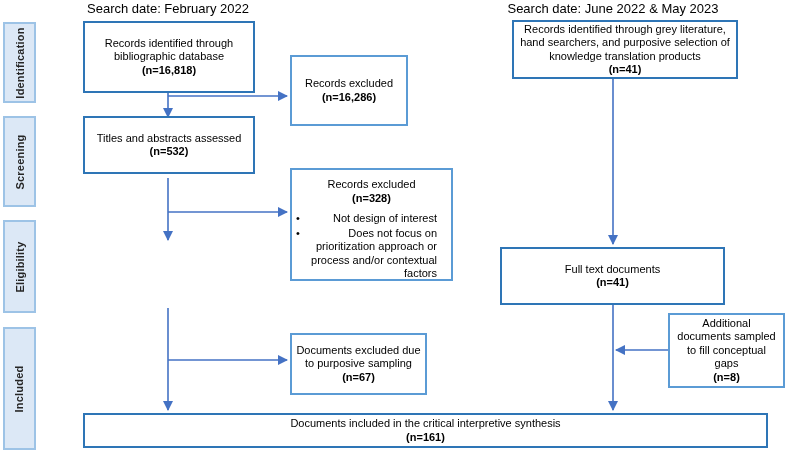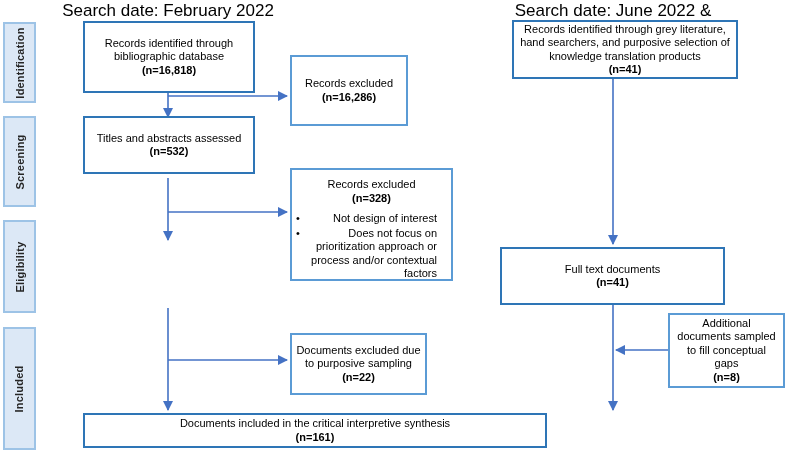--- a/index.html
+++ b/index.html
@@ -10,21 +10,21 @@
   .connectors{position:absolute;left:0;top:0;width:786px;height:452px;pointer-events:none;}
   .stage{
     position:absolute;left:3px;width:33px;background:#dce8f6;border:2px solid #9dc3e6;
     box-sizing:border-box;display:flex;align-items:center;justify-content:center;
   }
   .stage span{
     transform:rotate(-90deg);white-space:nowrap;font-weight:bold;font-size:11px;
     color:#262626;letter-spacing:.2px;
   }
   .search-date{
-    position:absolute;top:1px;width:220px;text-align:center;font-size:17px;color:#000;
+    position:absolute;top:1px;width:220px;text-align:center;font-size:13px;color:#000;
   }
   .box{
     position:absolute;background:#fff;box-sizing:border-box;border:2px solid #2e75b6;
     display:flex;flex-direction:column;align-items:center;justify-content:center;
     text-align:center;font-size:11px;line-height:13.5px;padding:2px 4px;
   }
   .box.side{border-color:#5b9bd5;}
   .box .n{font-weight:bold;}
   .box.bulleted{justify-content:flex-start;padding-top:8px;}
   .bullets{
@@ -94,36 +94,36 @@
     <div class="n">(n=328)</div>
     <ul class="bullets">
       <li><span>Not design of interest</span></li>
       <li><span>Does not focus on prioritization approach or process and/or contextual factors</span></li>
     </ul>
   </div>
 
 
   <div class="box side" style="left:290px;top:333px;width:137px;height:62px;">
     <div>Documents excluded due to purposive sampling</div>
-    <div class="n">(n=22)</div>
+    <div class="n">(n=67)</div>
   </div>
 
   <div class="box" style="left:500px;top:20px;width:226px;height:59px;margin-left:12px;">
     <div>Records identified through grey literature, hand searchers, and purposive selection of knowledge translation products</div>
     <div class="n">(n=41)</div>
   </div>
 
   <div class="box" style="left:500px;top:247px;width:225px;height:58px;">
     <div>Full text documents</div>
     <div class="n">(n=41)</div>
   </div>
 
   <div class="box side" style="left:668px;top:313px;width:117px;height:75px;">
     <div>Additional documents sampled to fill conceptual gaps</div>
     <div class="n">(n=8)</div>
   </div>
 
-  <div class="box" style="left:83px;top:413px;width:464px;height:35px;">
+  <div class="box" style="left:83px;top:413px;width:685px;height:35px;">
     <div>Documents included in the critical interpretive synthesis</div>
     <div class="n">(n=161)</div>
   </div>
 
 </div>
 
 </body></html>

